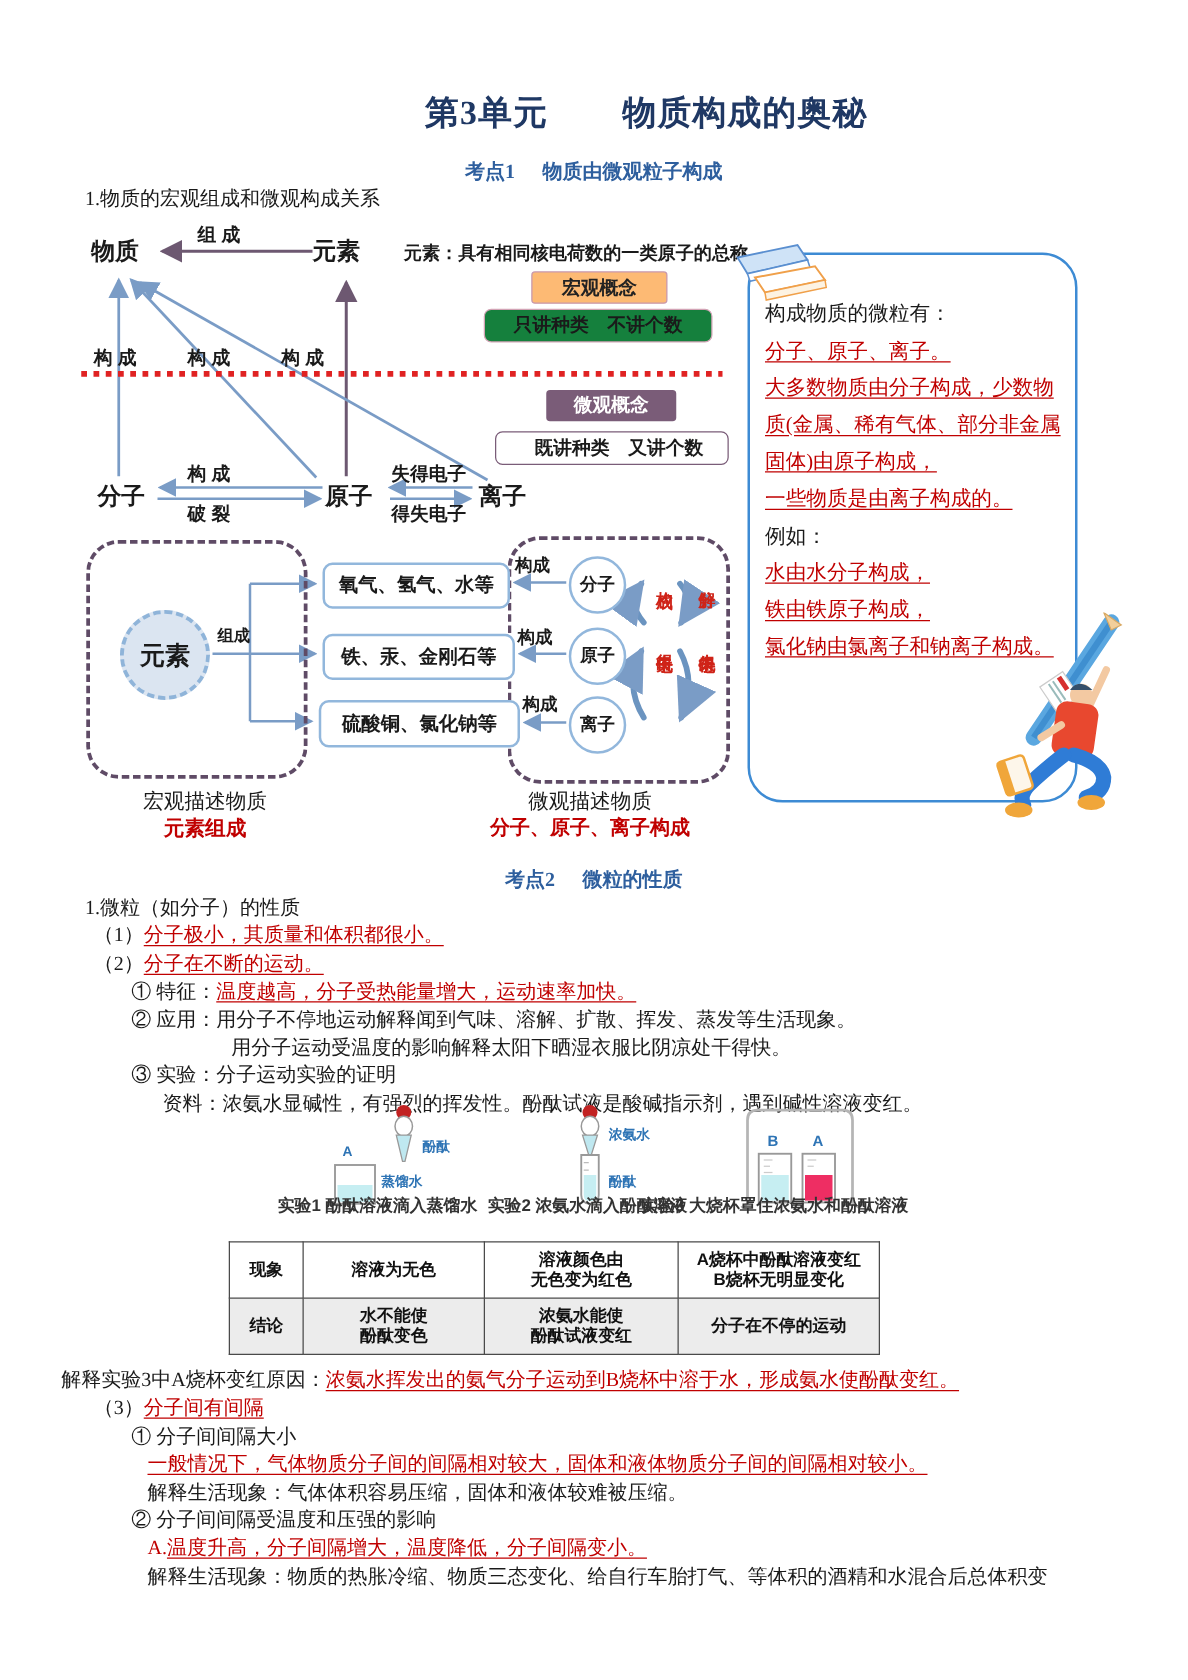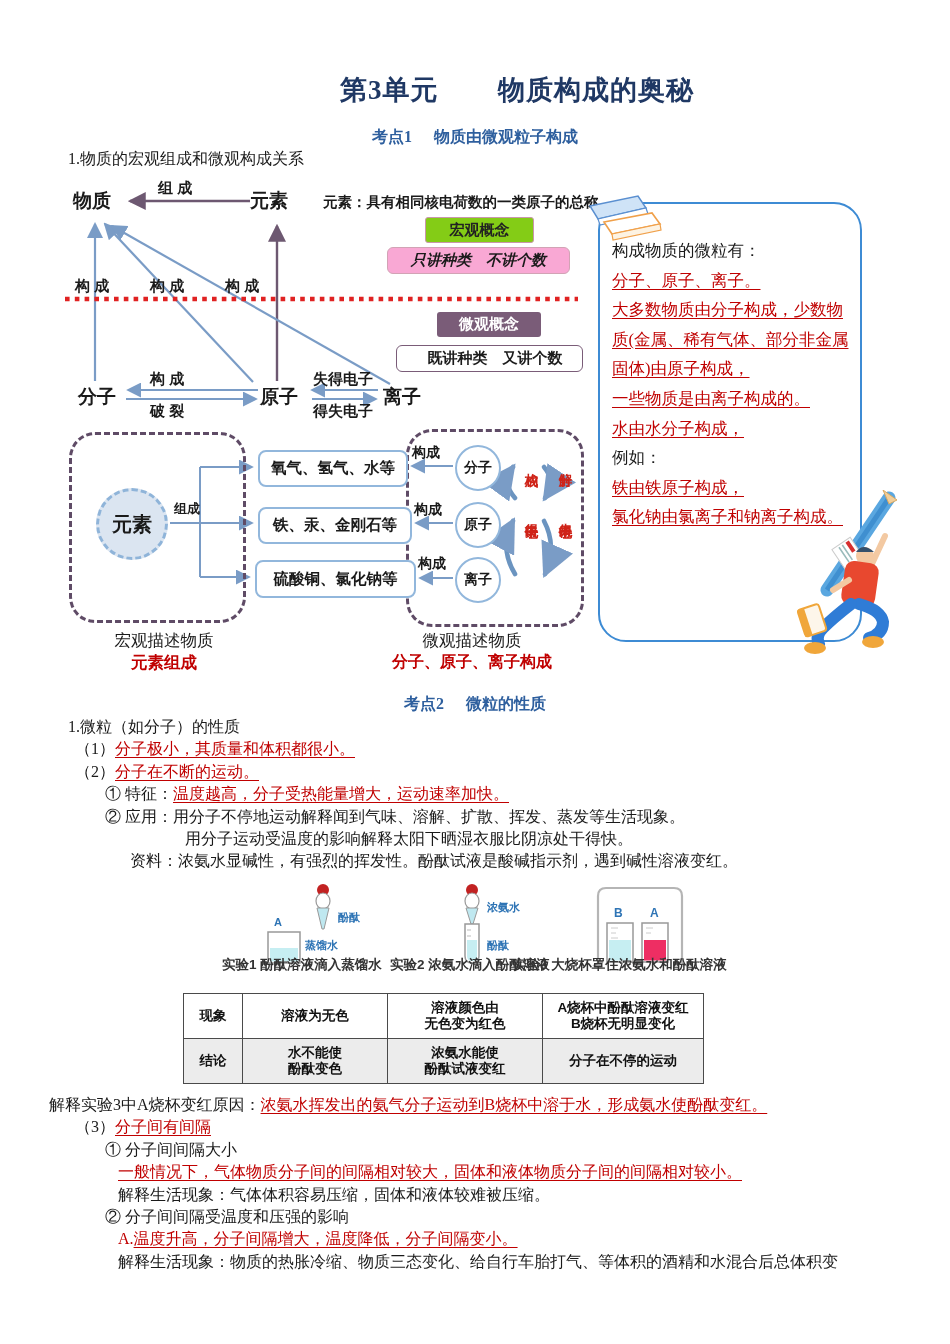--- a/index.html
+++ b/index.html
@@ -26,24 +26,24 @@
   .ind-2{padding-left:105px;}
   .ind-2b{padding-left:130px;}
   .ind-3{padding-left:185px;}
   .ind-3b{padding-left:118px;}
   .ind-a{padding-left:49px;}
 
   
   .dlab{font-family:"Liberation Sans",sans-serif;font-weight:bold;white-space:nowrap;}
   .big{font-size:19px;}
   .mid{font-size:15px;}
-  .pinkbox{background:#84cc16;border:1px solid #c897ab;border-radius:3px;color:#222;
+  .pinkbox{background:#fdba74;border:1px solid #c897ab;border-radius:3px;color:#222;
            display:flex;align-items:center;justify-content:center;font-size:15px;}
-  .pinkline{background:#f9a8d4;border:1.5px solid #d2a3b5;border-radius:6px;
-           display:flex;align-items:center;justify-content:center;font-size:15px;font-style:italic;}
+  .pinkline{background:#15803d;border:1.5px solid #d2a3b5;border-radius:6px;
+           display:flex;align-items:center;justify-content:center;font-size:15px;}
   .maubox{background:#7a5c78;border-radius:3px;color:#fff;
            display:flex;align-items:center;justify-content:center;font-size:15px;}
   .mauline{background:#fff;border:1.5px solid #7a5c78;border-radius:6px;
            display:flex;align-items:center;justify-content:center;font-size:15px;}
   .dashrect{border:3px dashed #5f4b66;border-radius:26px;}
   .bluebox{background:#fff;border:2px solid #92b7dc;border-radius:8px;
            display:flex;align-items:center;justify-content:center;font-size:15.5px;}
   .bluecirc{background:#fff;border:2px solid #92b7dc;border-radius:50%;
            display:flex;align-items:center;justify-content:center;font-size:14px;width:42px;height:42px;}
   .vred{writing-mode:vertical-rl;text-orientation:upright;color:#cf2318;font-size:13.5px;letter-spacing:1px;}
@@ -167,22 +167,22 @@
       <polygon points="28,34 76,25 84,36 36,46" fill="#fff" stroke="#f0a04a" stroke-width="1.6"></polygon>
       <polygon points="36,46 84,36 85,42 37,52" fill="#fdf3e3" stroke="#f0a04a" stroke-width="1.2"></polygon>
     </svg>
     <div class="abs notes-block" style="top:58px;left:612px;width:246px;">
         <div class="tline ind-n"><span class="k">构成物质的微粒有：</span></div>
         <div class="tline ind-n"><span class="r">分子、原子、离子。</span></div>
         <div class="tline ind-n"><span class="r">大多数物质由分子构成，少数物</span></div>
         <div class="tline ind-n"><span class="r">质(金属、稀有气体、部分非金属</span></div>
         <div class="tline ind-n"><span class="r">固体)由原子构成，</span></div>
         <div class="tline ind-n"><span class="r">一些物质是由离子构成的。</span></div>
+        <div class="tline ind-n"><span class="k">例如：</span></div>
         <div class="tline ind-n"><span class="r">水由水分子构成，</span></div>
-        <div class="tline ind-n"><span class="k">例如：</span></div>
         <div class="tline ind-n"><span class="r">铁由铁原子构成，</span></div>
         <div class="tline ind-n"><span class="r">氯化钠由氯离子和钠离子构成。</span></div>
       </div>
     <svg class="abs" style="top:312px;left:793px;" width="110" height="168" viewBox="0 0 110 168">
       <path d="M96,8 L34,100" stroke="#5aa7e0" stroke-width="13" stroke-linecap="round"></path>
       <path d="M96,8 L34,100" stroke="#3f8fd0" stroke-width="5"></path>
       <polygon points="90,0 104,10 96,14" fill="#f2cf9b" stroke="#d9a963" stroke-width="1"></polygon>
       <g transform="rotate(56 55 62)">
           <rect x="44" y="52" width="24" height="22" fill="#fff" stroke="#ccc"></rect>
           <rect x="46" y="55" width="12" height="4" fill="#d62f2f"></rect>
@@ -210,20 +210,21 @@
     <span>微粒的性质</span>
   </div>
 
   <div class="abs" style="top:716px;left:0;width:762px;">
       <div class="tline ind-0"><span class="k">1.微粒（如分子）的性质</span></div>
       <div class="tline ind-1"><span class="k">（1）</span><span class="r">分子极小，其质量和体积都很小。</span></div>
       <div class="tline ind-1"><span class="k">（2）</span><span class="r">分子在不断的运动。</span></div>
       <div class="tline ind-2"><span class="k">① 特征：</span><span class="r">温度越高，分子受热能量增大，运动速率加快。</span></div>
       <div class="tline ind-2"><span class="k">② 应用：用分子不停地运动解释闻到气味、溶解、扩散、挥发、蒸发等生活现象。</span></div>
       <div class="tline ind-3"><span class="k">用分子运动受温度的影响解释太阳下晒湿衣服比阴凉处干得快。</span></div>
+      <div class="tline ind-2"><span class="k">③ 实验：分子运动实验的证明</span></div>
       <div class="tline ind-2b"><span class="k">资料：浓氨水显碱性，有强烈的挥发性。酚酞试液是酸碱指示剂，遇到碱性溶液变红。</span></div>
     </div>
 
   <div class="abs" style="top:880px;left:0;width:950px;height:108px;">
 
     <svg class="abs" style="top:2px;left:255px;" width="110" height="84" viewBox="0 0 110 84">
       <rect x="13" y="50" width="32" height="31" fill="#fff" stroke="#999" stroke-width="1.5"></rect>
       <rect x="15" y="66" width="28" height="13.5" fill="#c6eef2"></rect>
       <circle cx="68" cy="8" r="6" fill="#c22222"></circle>
       <ellipse cx="68" cy="19" rx="7" ry="8" fill="#fff" stroke="#999" stroke-width="1.2"></ellipse>

